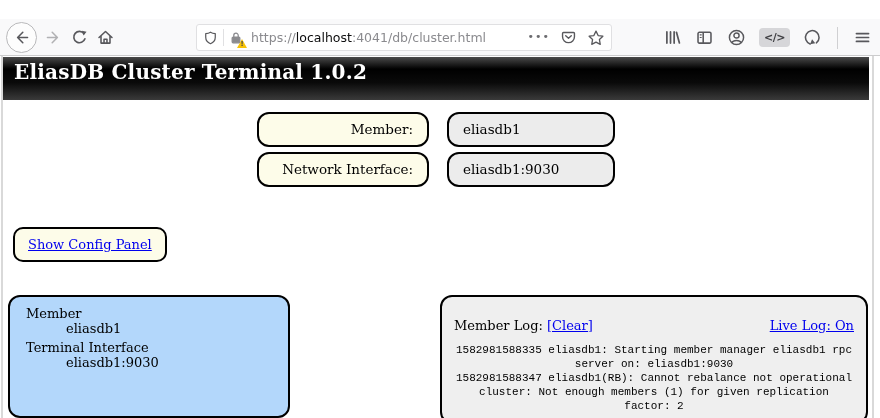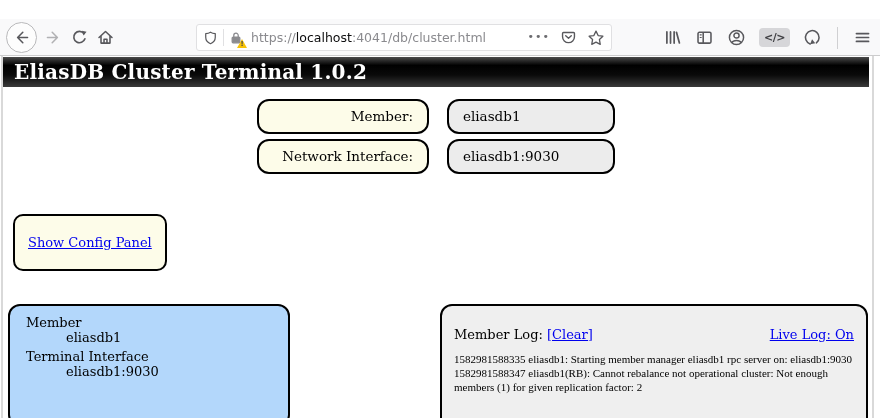--- a/index.html
+++ b/index.html
@@ -53,55 +53,56 @@
     font-size: 11px; font-weight: bold; color: #3f3f43; letter-spacing: -0.5px;
   }
   .v-sep { width: 1px; height: 22px; background: #d0d0d2; margin: 0 2px; }
   
   .edge { position: absolute; top: 37px; bottom: 0; width: 2px; background: #d9d9d9; }
   .edge.left { left: 1px; }
   .edge.right { left: 872px; }
   
   .content { position: absolute; left: 3px; top: 38px; width: 866px; height: 380px; background: #fff; }
   .page-header {
-    height: 30px; width: 100%;
+    height: 43px; width: 100%;
     background: linear-gradient(180deg, #4a4a4a 0%, #000 28%, #0a0a0a 60%, #3a3a3a 100%);
     color: var(--header_text, #fff);
     font-size: 20px; font-weight: bold; line-height: 30px; padding-left: 11px;
     letter-spacing: 0.2px;
   }
   .field-rows { margin-top: 12px; display: flex; flex-direction: column; align-items: center; gap: 5px; }
   .field-row { display: flex; gap: 18px; }
   .fbox { height: 35px; border: 2px solid #000; border-radius: 12px; font-size: 13.5px; line-height: 31px; }
   .fbox.label { width: 172px; background: var(--label_bg, #fdfce9); text-align: right; padding-right: 14px; }
   .fbox.value { width: 168px; background: var(--value_bg, #ececec); text-align: left; padding-left: 14px; }
   .config-box {
-    display: inline-block; margin: 40px 0 0 10px; padding: 19px 13px;
+    display: inline-block; margin: 40px 0 0 10px; padding: 8px 13px;
     background: var(--label_bg, #fdfce9); border: 2px solid #000; border-radius: 10px;
     font-size: 13px;
   }
   a, .link { color: var(--link_color, #0000ee); text-decoration: underline; cursor: pointer; }
   .panels { display: flex; justify-content: space-between; align-items: flex-start; margin: 33px 1px 0 5px; }
   .panel { border: 2px solid #000; border-radius: 12px; }
   .member-panel {
     width: 282px; height: 123px; background: var(--panel_blue, #b3d7fb);
     padding: 9px 10px 0 16px; font-size: 13px; line-height: 15px;
   }
   .mp-group { margin-bottom: 4px; }
   .mp-value { padding-left: 40px; }
   .log-panel {
     width: 428px; height: 129px; background: var(--log_bg, #efefef);
     padding: 21px 12px 0 12px;
   }
   .log-header { display: flex; justify-content: space-between; font-size: 13px; }
   .log-body {
     margin-top: 10px;
-    font-family: Liberation Serif, serif;
+    font-family: Liberation Mono, monospace;
     font-size: 11px; line-height: 14px; color: #000;
     word-wrap: break-word;
+    text-align: center;
   }
   svg { display: block; }
 </style>
 </head>
 <body>
 
 <div class="screen">
 
   <div class="toolbar">
     <div class="nav-group">

